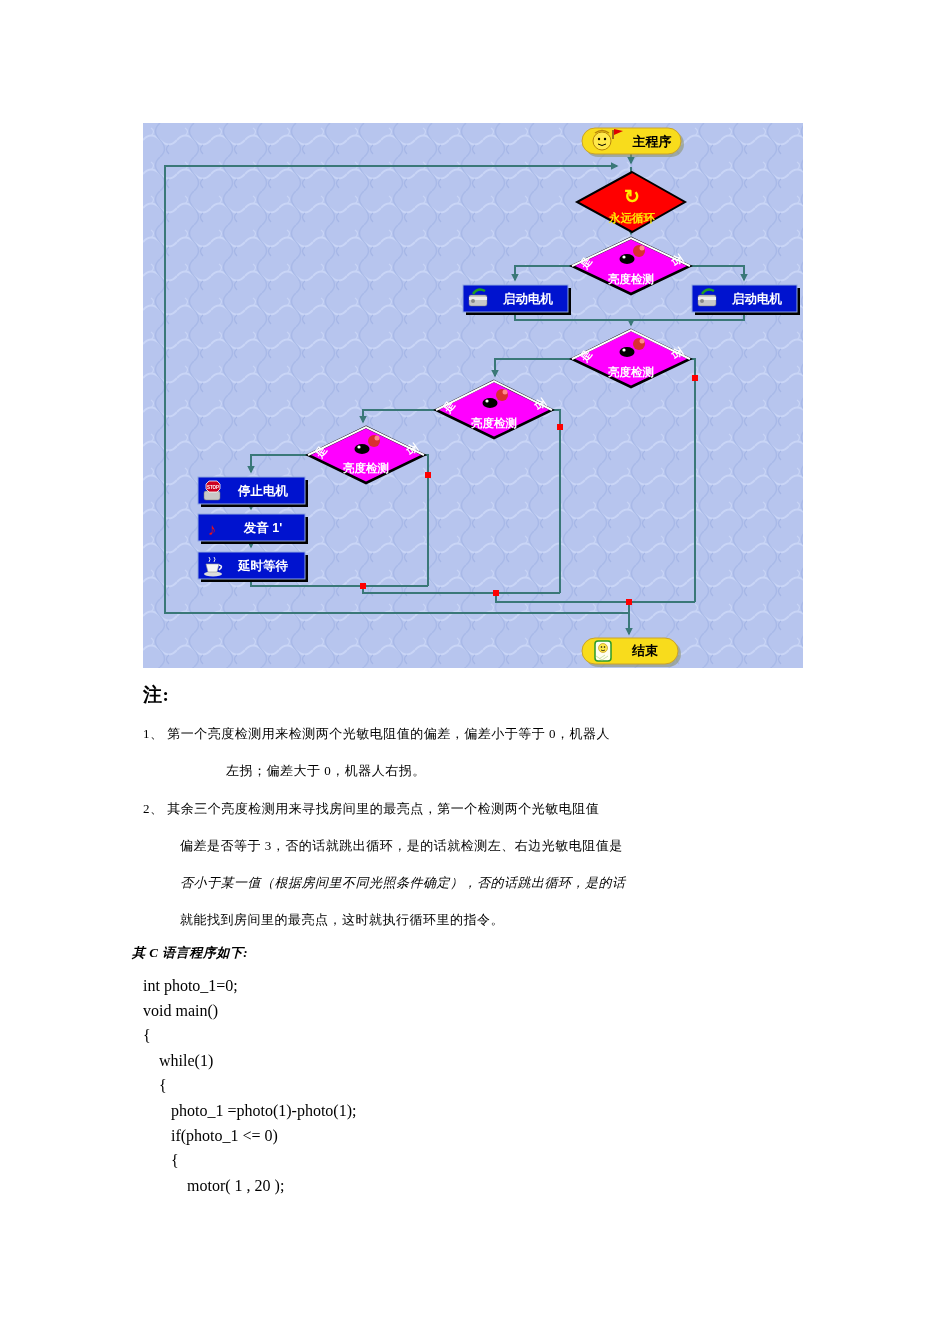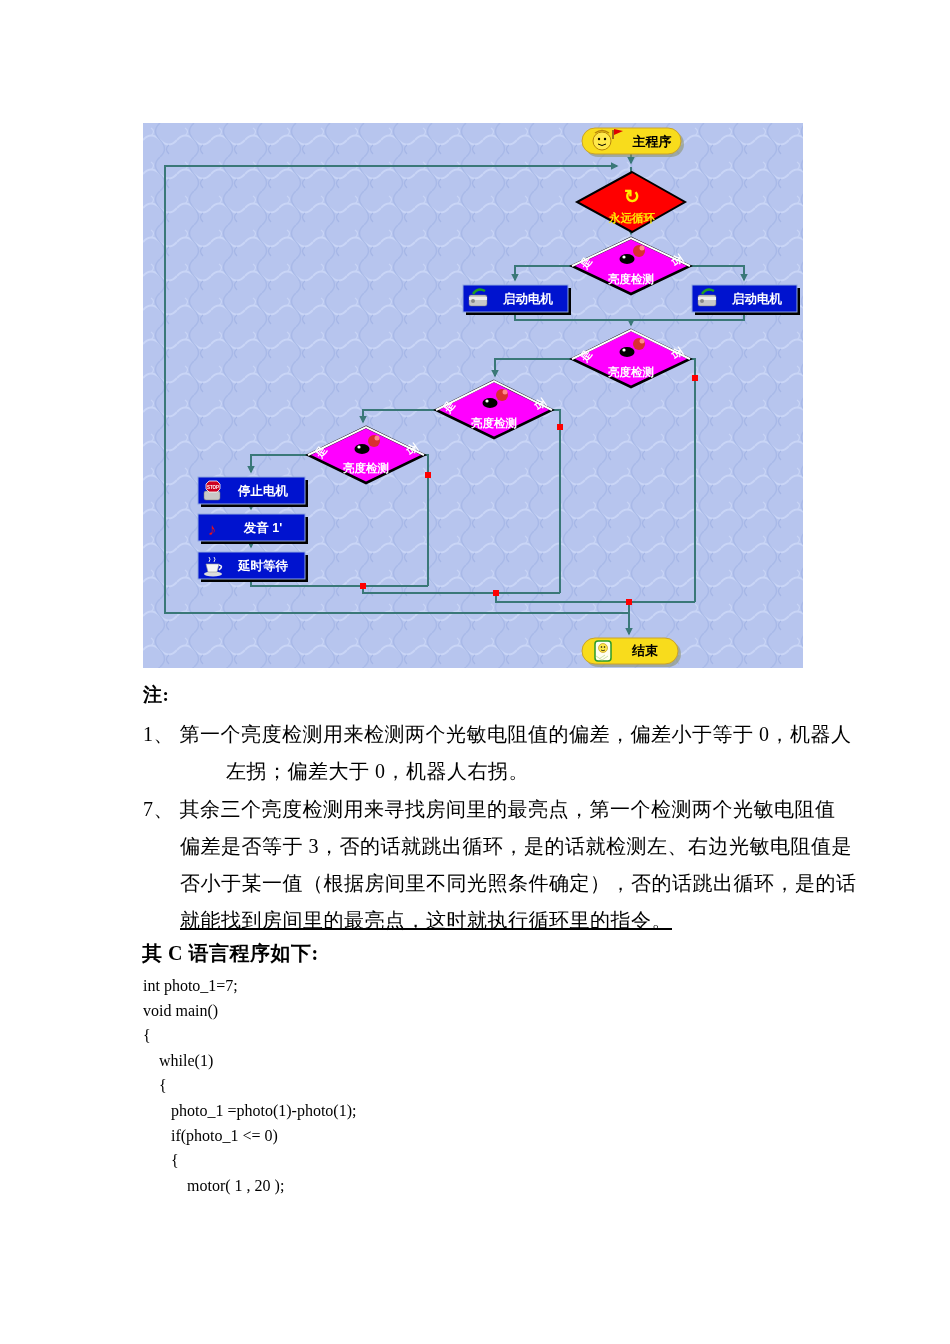--- a/index.html
+++ b/index.html
@@ -1,18 +1,18 @@
 <!DOCTYPE html>
 <html><head>
 <meta charset="utf-8">
 <style>
   html,body{margin:0;padding:0;background:#ffffff;}
   body{position:relative;width:950px;height:1344px;font-family:"Liberation Serif",serif;color:#000;overflow:hidden;}
   #flowchart-wrap{position:absolute;left:143px;top:123px;width:660px;height:433px;text-decoration:underline;}
-  .cn{position:absolute;font-size:20px;line-height:24px;white-space:nowrap;letter-spacing:0.5px;}
+  .cn{position:absolute;font-size:13px;line-height:24px;white-space:nowrap;letter-spacing:0.5px;}
   .cn-bold{font-weight:bold;}
   .code-line{position:absolute;left:143px;font-size:16px;white-space:pre;font-family:"Liberation Serif",serif;}
   svg text{font-family:"Liberation Sans",sans-serif;}
   .flow-label{font-weight:bold;fill:#ffffff;}
 </style>
 </head>
 <body>
 
 <div id="flowchart-wrap">
 <svg width="660" height="545" viewBox="0 0 660 545">
@@ -220,27 +220,27 @@
       <path d="M453,533 l6,4 M456,536 l6,-4 M459,537 l6,-4" stroke="#cfe3a8" stroke-width="1"></path>
     </g>
     <text x="502" y="532" font-size="13" font-weight="bold" fill="#000" text-anchor="middle">结束</text>
   </g>
 </svg>
 </div>
 
 <div class="cn cn-bold" style="left:143px;top:683px;font-size:19px;">注:</div>
 <div class="cn" style="left:143px;top:722px;">1、 第一个亮度检测用来检测两个光敏电阻值的偏差，偏差小于等于 0，机器人</div>
 <div class="cn" style="left:180px;top:759px;margin-left:46px;">左拐；偏差大于 0，机器人右拐。</div>
-<div class="cn" style="left:143px;top:797px;">7、 其余三个亮度检测用来寻找房间里的最亮点，第一个检测两个光敏电阻值</div>
+<div class="cn" style="left:143px;top:797px;">2、 其余三个亮度检测用来寻找房间里的最亮点，第一个检测两个光敏电阻值</div>
 <div class="cn" style="left:180px;top:834px;">偏差是否等于 3，否的话就跳出循环，是的话就检测左、右边光敏电阻值是</div>
-<div class="cn" style="left:180px;top:871px;">否小于某一值（根据房间里不同光照条件确定），否的话跳出循环，是的话</div>
-<div class="cn" style="left:180px;top:908px;text-decoration:underline;">就能找到房间里的最亮点，这时就执行循环里的指令。</div>
-
-<div class="cn cn-bold" style="left:142px;top:941px;">其 C 语言程序如下:</div>
-<div class="code-line" style="top:977px;">int photo_1=7;</div>
+<div class="cn" style="left:180px;top:871px;font-style:italic;">否小于某一值（根据房间里不同光照条件确定），否的话跳出循环，是的话</div>
+<div class="cn" style="left:180px;top:908px;">就能找到房间里的最亮点，这时就执行循环里的指令。</div>
+
+<div class="cn cn-bold" style="left:132px;top:941px;font-style:italic;">其 C 语言程序如下:</div>
+<div class="code-line" style="top:977px;">int photo_1=0;</div>
 <div class="code-line" style="top:1002px;">void main()</div>
 <div class="code-line" style="top:1027px;">{</div>
 <div class="code-line" style="top:1052px;">    while(1)</div>
 <div class="code-line" style="top:1077px;">    {</div>
 <div class="code-line" style="top:1102px;">       photo_1 =photo(1)-photo(1);</div>
 <div class="code-line" style="top:1127px;">       if(photo_1 &lt;= 0)</div>
 <div class="code-line" style="top:1152px;">       {</div>
 <div class="code-line" style="top:1177px;">           motor( 1 , 20 );</div>
 
 </body></html>

